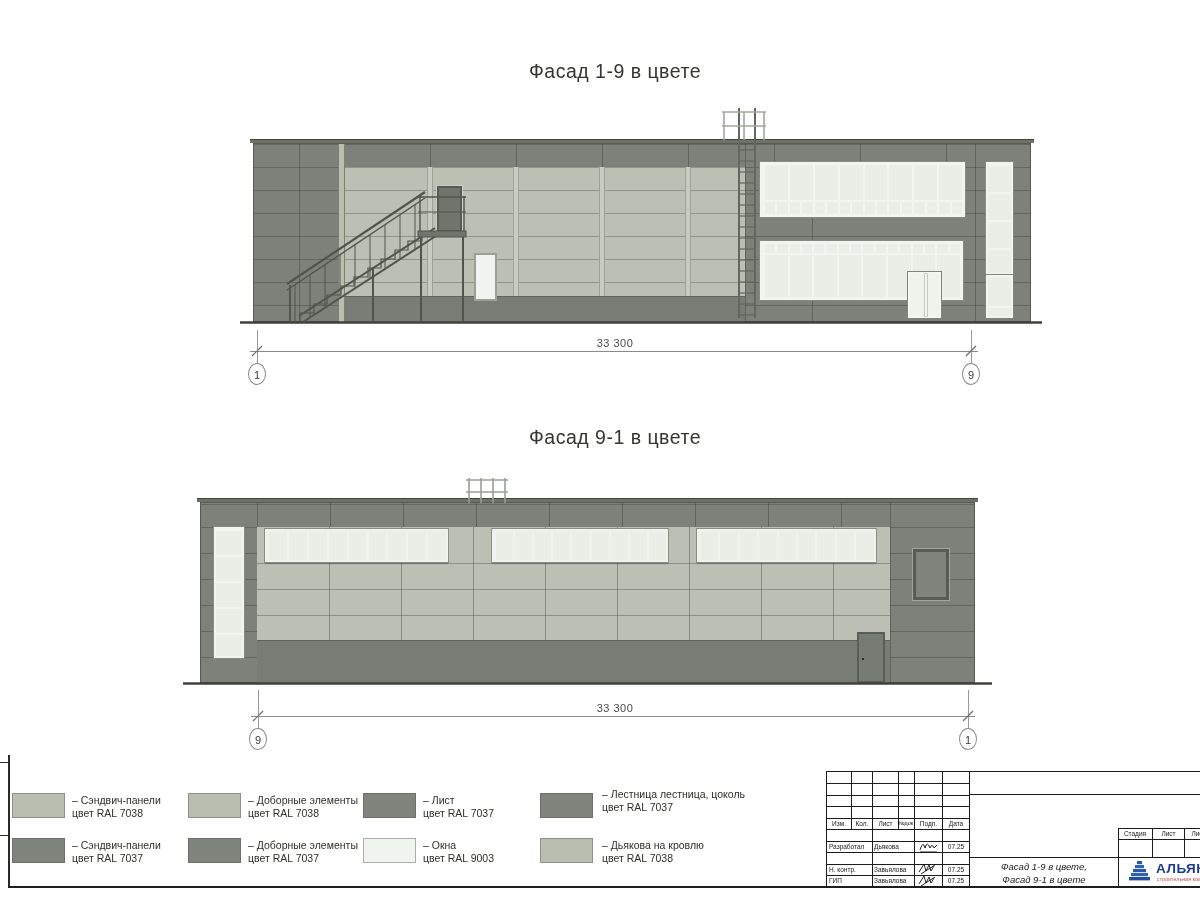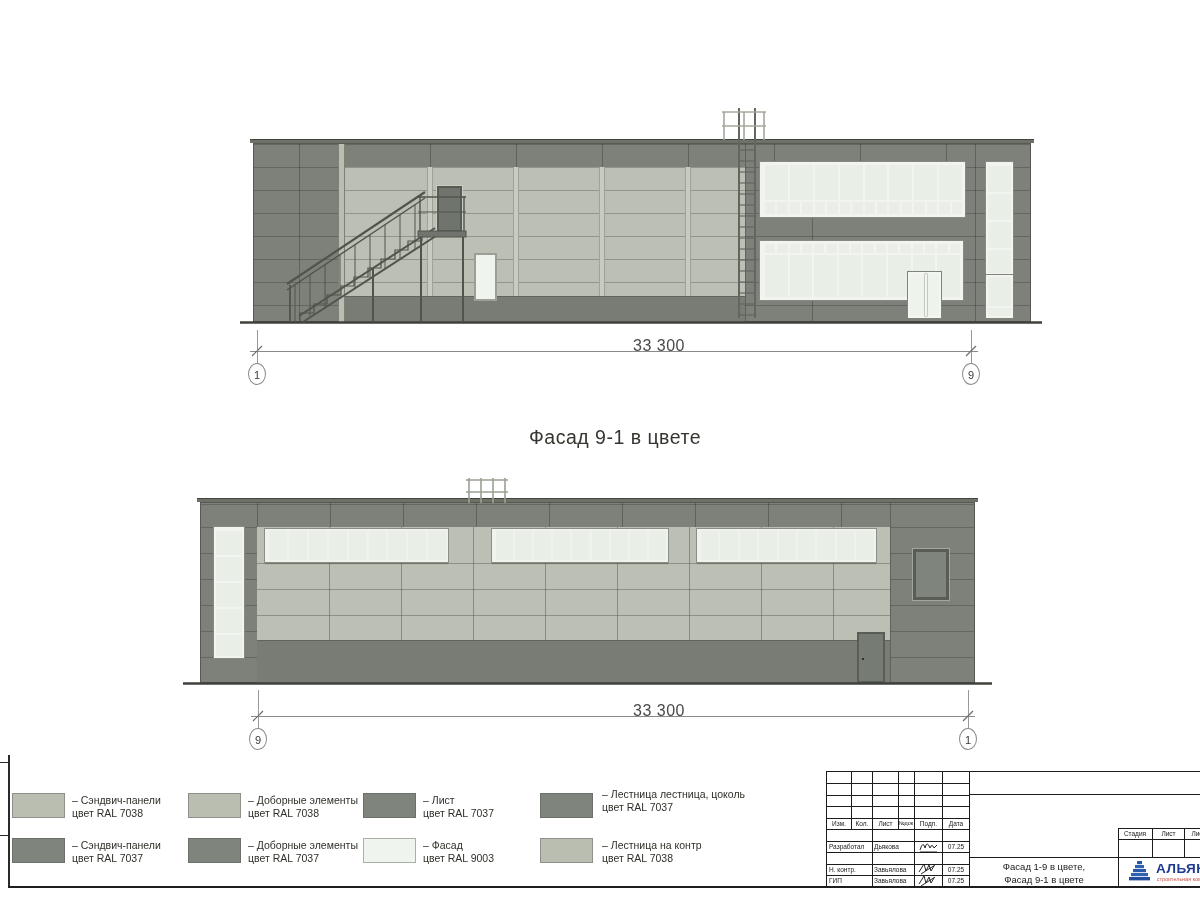--- a/index.html
+++ b/index.html
@@ -1,21 +1,21 @@
 <!DOCTYPE html>
 <html><head>
 <meta charset="utf-8">
 <style>
   html,body{margin:0;padding:0;background:#ffffff;}
   #page{position:relative;width:1200px;height:900px;background:#ffffff;overflow:hidden;
         font-family:"Liberation Sans",sans-serif;color:#3a3d37;}
   .abs{position:absolute;box-sizing:border-box;}
   .jointsH-dark{background-image:repeating-linear-gradient(180deg,rgba(40,44,38,.30) 0 1px,transparent 1px 23px);}
   .title{font-size:19.5px;letter-spacing:.5px;color:#34372f;text-align:center;}
-  .dimtext{font-size:16px;color:#4a4a4a;text-align:right;letter-spacing:.5px;}
+  .dimtext{font-size:11px;color:#4a4a4a;text-align:center;letter-spacing:.5px;}
   .axis{width:18px;height:22px;border:1px solid #8a8a8a;border-radius:50%;background:#fff;
         font-size:11px;line-height:22px;text-align:center;color:#3a3a3a;}
   .extline{width:1px;background:#999;}
   .dimline{height:1px;background:#8a8a8a;}
   .vjoint{width:1px;background:rgba(40,44,38,.35);}
   .hjoint{height:1px;background:rgba(64,70,58,.38);}
   .strip{background:#b9beb1;border-left:1px solid rgba(52,56,48,.45);border-right:1px solid rgba(52,56,48,.45);}
   .baystrip{background:#c7cbc0;border-left:1px solid rgba(64,70,58,.30);border-right:1px solid rgba(64,70,58,.30);}
   .winframe{background-color:#e9efe7;border:3px solid #f2f5ef;outline:1px solid #868b81;}
   .ribbon{background-color:#e9efe7;border:2px solid #f0f3ed;outline:1px solid #8a8f85;box-shadow:0 2px 1px rgba(60,64,56,.35);}
@@ -28,20 +28,21 @@
   .tbline{background:#1c1c1c;}
   .tbtext{font-size:6.5px;color:#1a1a1a;line-height:11px;white-space:nowrap;overflow:hidden;}
   .tbcenter{text-align:center;}
   .doctitle{font-size:9.5px;line-height:13px;color:#1a1a1a;text-align:center;}
 </style>
 </head>
 <body>
 
 <div id="page">
 
+  <div class="abs title" style="left:400px;top:60px;width:430px;">Фасад 1-9 в цвете</div>
   <div class="abs title" style="left:400px;top:426px;width:430px;">Фасад 9-1 в цвете</div>
 
   <div class="abs" style="left:0;top:0;width:1200px;height:420px;">
 
     <div class="abs" style="left:250px;top:139px;width:784px;height:4px;background:#6d7168;border-top:1px solid #43463f;"></div>
 
     <div class="abs jointsH-dark" style="left:253px;top:143px;width:778px;height:179px;background-color:#7d817a;border:1px solid #565a52;"></div>
 
     <div class="abs vjoint" style="left:299px;top:144px;height:178px;"></div>
 
@@ -270,32 +271,32 @@
       <div class="legend-line">цвет RAL 7037</div>
     </div>
 
     <div class="abs sw sw-dark" style="left:363px;top:13px;"></div>
     <div class="abs" style="left:423px;top:14px;">
       <div class="legend-line">– Лист</div>
       <div class="legend-line">цвет RAL 7037</div>
     </div>
     <div class="abs sw sw-white" style="left:363px;top:58px;"></div>
     <div class="abs" style="left:423px;top:59px;">
-      <div class="legend-line">– Фасад</div>
+      <div class="legend-line">– Окна</div>
       <div class="legend-line">цвет RAL 9003</div>
     </div>
 
     <div class="abs sw sw-dark" style="left:540px;top:13px;"></div>
     <div class="abs" style="left:602px;top:8px;">
       <div class="legend-line">– Лестница лестница, цоколь</div>
       <div class="legend-line">цвет RAL 7037</div>
     </div>
     <div class="abs sw sw-light" style="left:540px;top:58px;"></div>
     <div class="abs" style="left:602px;top:59px;">
-      <div class="legend-line">– Лестница на контр</div>
+      <div class="legend-line">– Дьякова на кровлю</div>
       <div class="legend-line">цвет RAL 7038</div>
     </div>
   </div>
 
   <div class="abs" style="left:8px;top:755px;width:1.5px;height:132px;background:#2a2a2a;"></div>
   <div class="abs" style="left:0;top:762px;width:8px;height:1px;background:#2a2a2a;"></div>
   <div class="abs" style="left:0;top:835px;width:8px;height:1px;background:#2a2a2a;"></div>
   <div class="abs" style="left:8px;top:886px;width:1192px;height:1.8px;background:#1e1e1e;"></div>
 
   <div class="abs" style="left:826px;top:771px;width:374px;height:115px;border-top:1.6px solid #1c1c1c;border-left:1.6px solid #1c1c1c;">
@@ -350,21 +351,21 @@
     <div class="abs tbline" style="left:291px;top:56px;width:1px;height:59px;"></div>
     <div class="abs tbline" style="left:291px;top:56px;width:83px;height:1px;"></div>
     <div class="abs tbline" style="left:291px;top:67px;width:83px;height:1px;"></div>
     <div class="abs tbline" style="left:325px;top:56px;width:1px;height:29px;"></div>
     <div class="abs tbline" style="left:357px;top:56px;width:1px;height:29px;"></div>
 
     <div class="abs tbtext tbcenter" style="left:291px;top:56px;width:34px;">Стадия</div>
     <div class="abs tbtext tbcenter" style="left:326px;top:56px;width:31px;">Лист</div>
     <div class="abs tbtext tbcenter" style="left:358px;top:56px;width:34px;">Листов</div>
 
-    <div class="abs doctitle" style="left:143px;top:88px;width:148px;">
+    <div class="abs doctitle" style="left:143px;top:88px;width:148px;font-style:italic;">
       <div>Фасад 1-9 в цвете,</div>
       <div>Фасад 9-1 в цвете</div>
     </div>
 
     <div class="abs" style="left:292px;top:86px;width:82px;height:29px;overflow:visible;">
       <svg class="abs" style="left:8px;top:3px;" width="26" height="22" viewBox="0 0 26 22">
         <rect x="10" y="0" width="5" height="3.2" fill="#2a58a8"></rect>
         <rect x="8" y="4" width="9" height="3.2" fill="#2f63b2"></rect>
         <rect x="6" y="8" width="13" height="3.2" fill="#2a58a8"></rect>
         <rect x="4" y="12" width="17" height="3.2" fill="#2f63b2"></rect>

